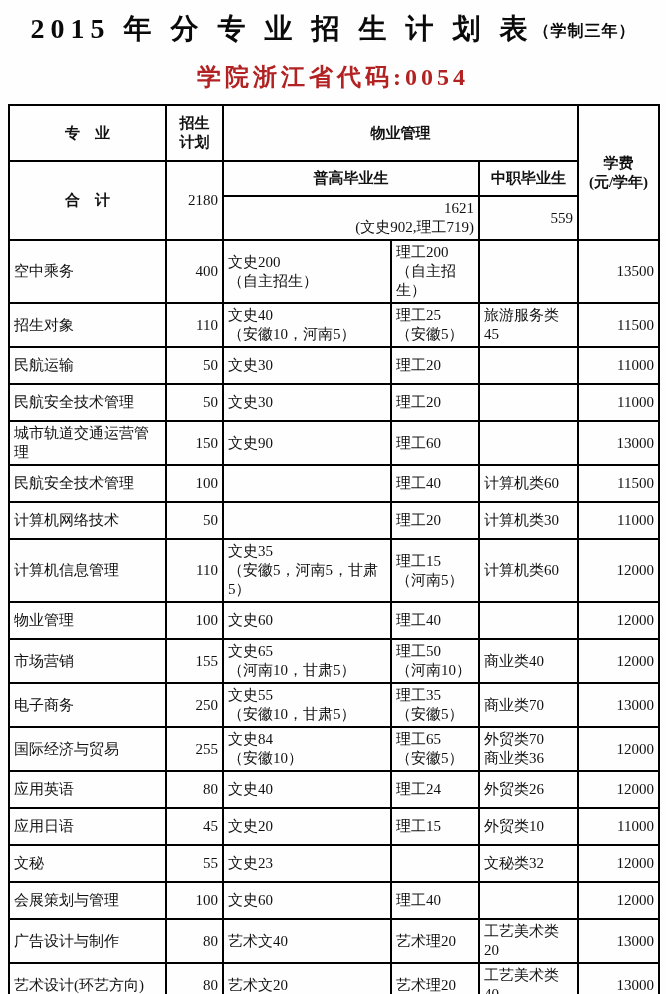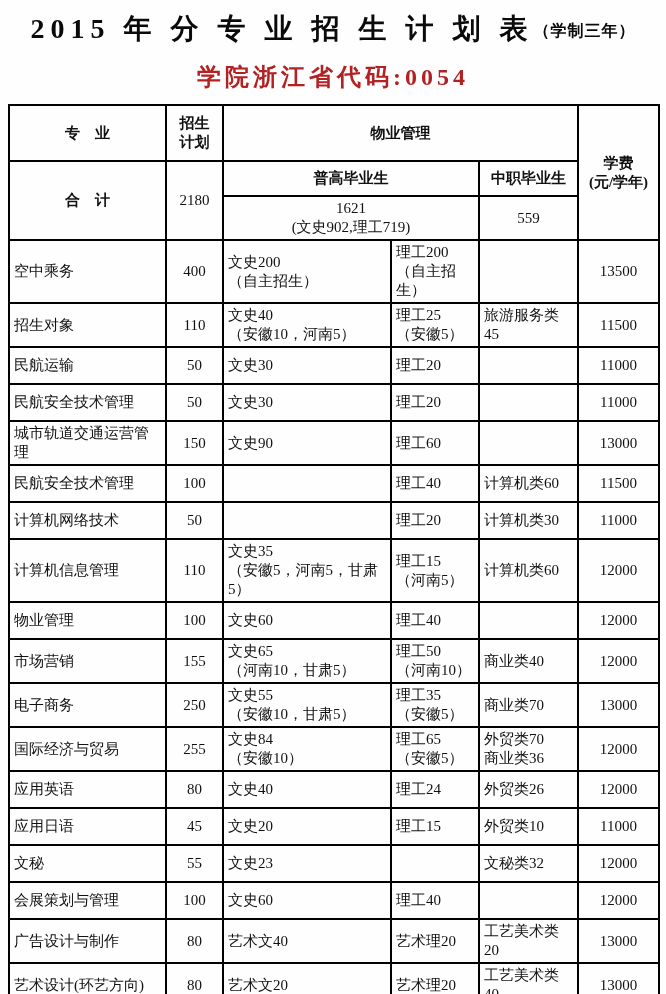--- a/index.html
+++ b/index.html
@@ -42,21 +42,21 @@
   table.plan td {
     border:2px solid #000;
     font-size:15px;
     line-height:19px;
     padding:2px 4px;
     vertical-align:middle;
     white-space:pre-line;
     overflow:hidden;
   }
   td.hd { text-align:center; font-weight:bold; font-size:16px; }
-  td.c-center { text-align:center; }
+  td.c-center { text-align:right; }
   td.c-major  { text-align:left; }
   td.c-left   { text-align:left; padding-left:6px; }
 
   tr.t-row-a td { height:50px; }
   tr.t-row-b td { height:29px; }
   tr.t-row-c td { height:37px; }
   tbody.rows td { height:31px; }
 </style>
 </head>
 <body>

